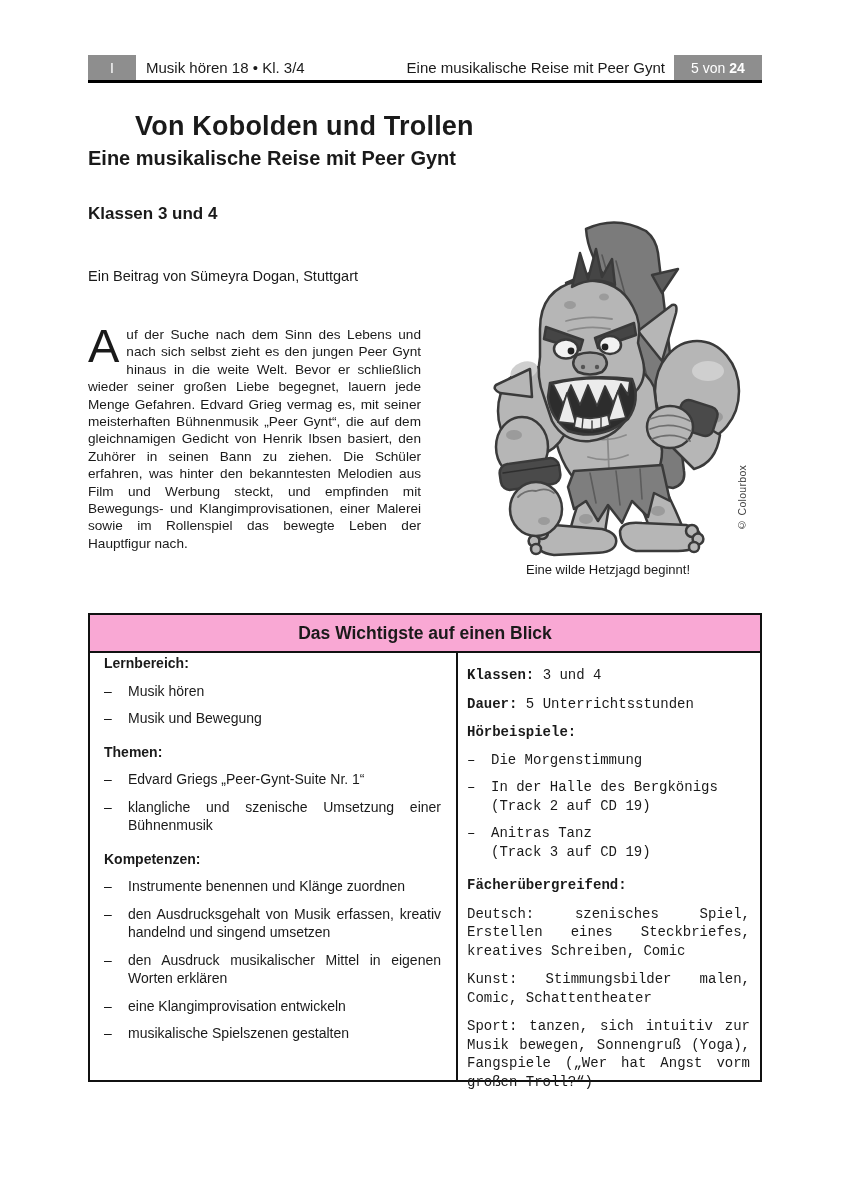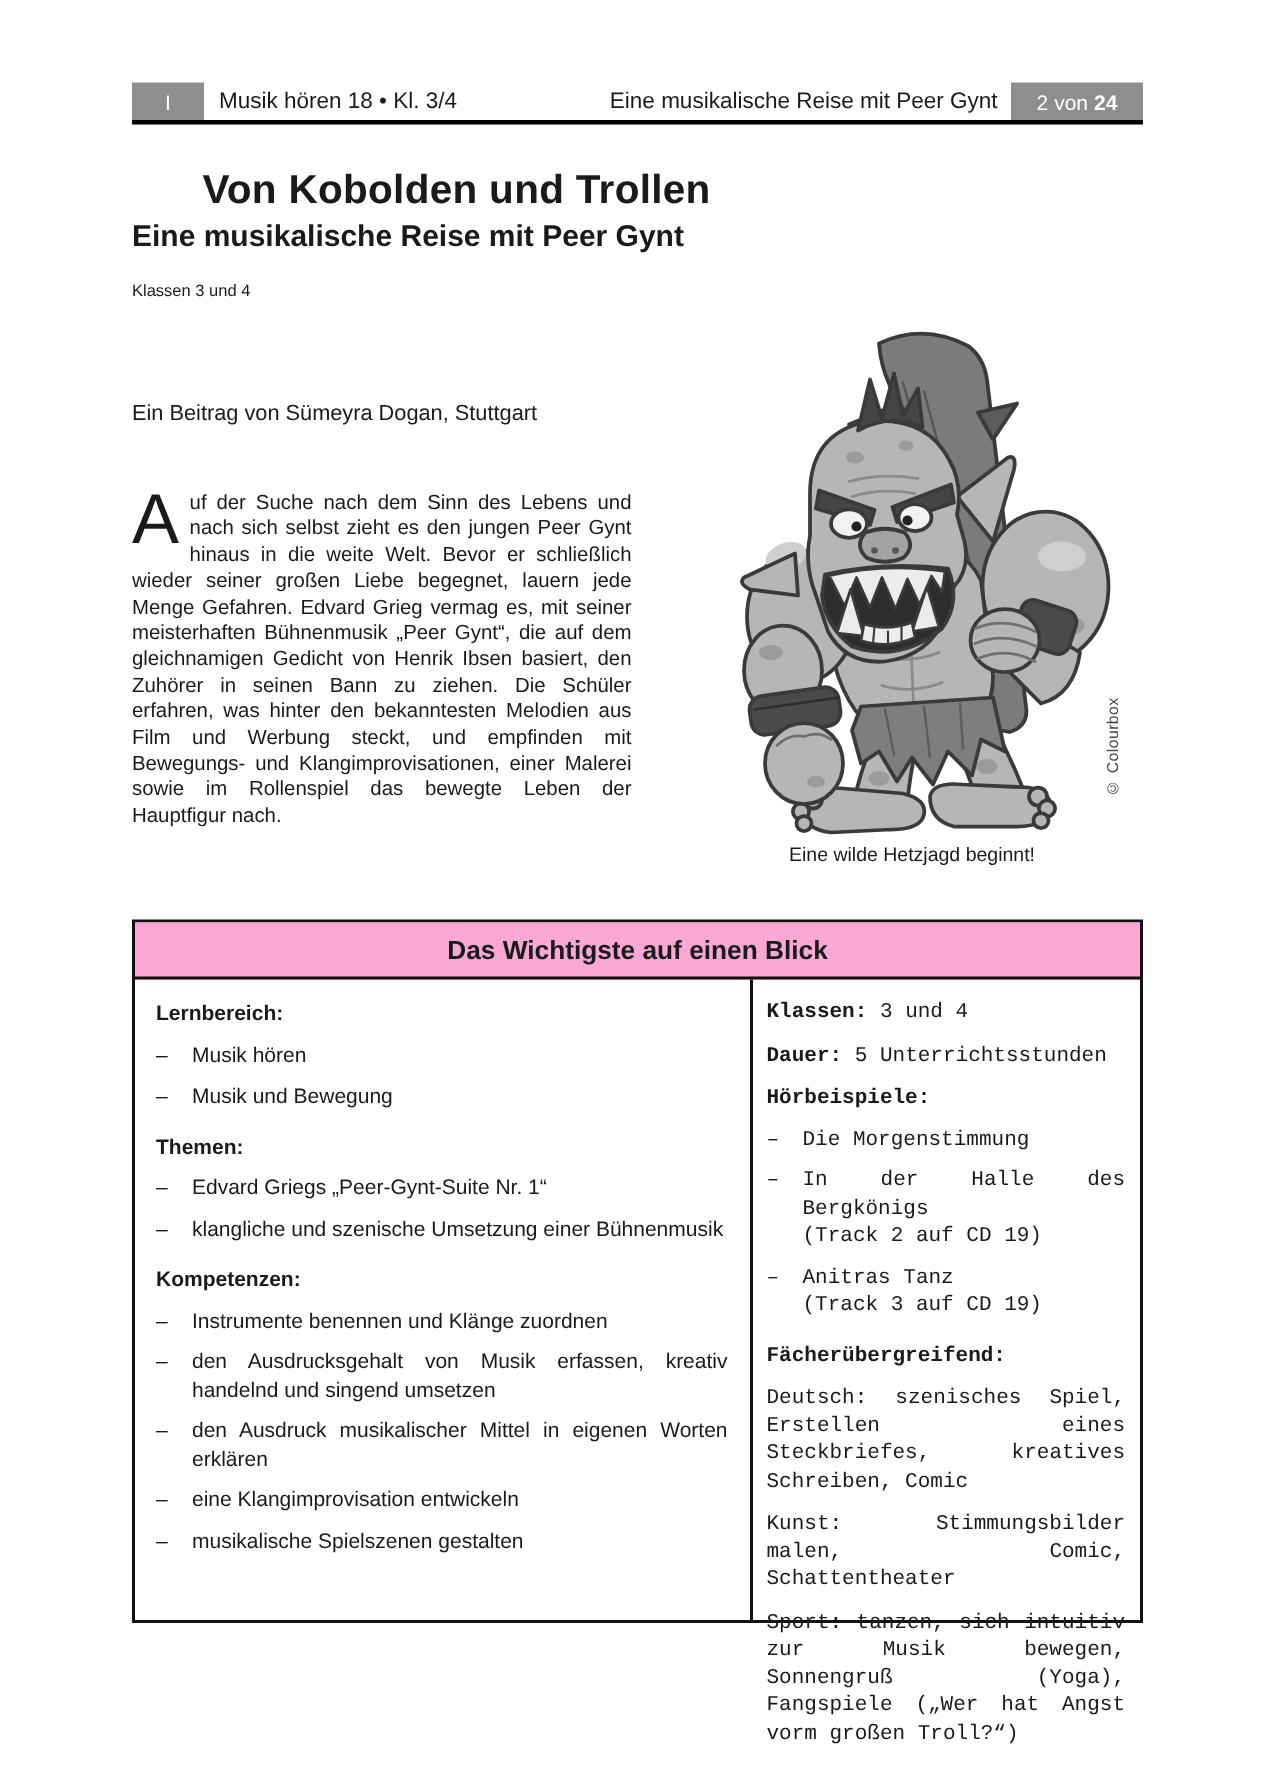--- a/index.html
+++ b/index.html
@@ -22,21 +22,21 @@
   .hdr-box.left { width:48px; }
   .hdr-box.right { width:88px; gap:4px; }
   .hdr-left-title { margin-left:10px; font-size:15px; display:flex; align-items:center; }
   .hdr-spacer { flex:1; }
   .hdr-right-title { font-size:15px; display:flex; align-items:center; margin-right:9px; }
   .hdr-box .total { font-weight:bold; }
 
   
   .title    { position:absolute; left:0; top:111px; font-size:27px; font-weight:bold; letter-spacing:0.2px;margin-left:47px; }
   .subtitle { position:absolute; left:0; top:147px; font-size:20px; font-weight:bold; }
-  .grade    { position:absolute; left:0; top:188px; font-size:11px; font-weight:normal; }
+  .grade    { position:absolute; left:0; top:204px; font-size:17px; font-weight:bold; }
   .byline   { position:absolute; left:0; top:268px; font-size:14.5px; }
 
   
   .intro {
     position:absolute; left:0; top:326px; width:333px;
     font-size:13.6px; line-height:17.4px; text-align:justify;
   }
   .dropcap {
     float:left; font-size:47px; line-height:33px; padding:3px 7px 0 0;
   }
@@ -56,21 +56,21 @@
     position:absolute; left:0; top:613px; width:674px; height:469px;
     border:2px solid #111;
   }
   .otable-title {
     height:38px; background:#f9a8d4; border-bottom:2px solid #111;
     display:flex; align-items:center; justify-content:center;
     font-size:17.5px; font-weight:bold;
   }
   .otable-body { display:flex; height:427px; }
   .ocell { font-size:14px; line-height:18.5px; }
-  .ocell.left  { width:412px; border-right:2px solid #111; padding:13px 15px 12px 14px; }
+  .ocell.left  { width:368px; border-right:2px solid #111; padding:1px 15px 12px 14px; }
   .ocell.right { flex:1; padding:13px 10px 12px 9px;font-family:Liberation Mono, monospace; }
 
   .sec-heading { font-weight:bold; margin:15px 0 5px 0; }
   .sec-heading.first { margin-top:0; }
   .li { display:flex; margin:9px 0; }
   .li .dash { flex:0 0 24px; }
   .li .li-text { flex:1; text-align:justify; }
   .li .li-line { display:block; }
   .kv { margin:0 0 10px 0; }
   .kv b { font-weight:bold; }
@@ -89,21 +89,21 @@
   <div class="content">
 
     <div class="hdr">
       <div class="hdr-box left">
         <span>I</span>
       </div>
       <div class="hdr-left-title">Musik hören 18 • Kl. 3/4</div>
       <div class="hdr-spacer"></div>
       <div class="hdr-right-title">Eine musikalische Reise mit Peer Gynt</div>
       <div class="hdr-box right">
-        <span>2 von</span>
+        <span>5 von</span>
         <span class="total">24</span>
       </div>
     </div>
 
     <h1 class="title">Von Kobolden und Trollen</h1>
     <h2 class="subtitle">Eine musikalische Reise mit Peer Gynt</h2>
     <h3 class="grade">Klassen 3 und 4</h3>
     <p class="byline">Ein Beitrag von Sümeyra Dogan, Stuttgart</p>
 
     <p class="intro"><span class="dropcap">A</span><span>uf der Suche nach dem Sinn des Lebens und nach sich selbst zieht es den jungen Peer Gynt hinaus in die weite Welt. Bevor er schließlich wieder seiner großen Liebe begegnet, lauern jede Menge Gefahren. Edvard Grieg vermag es, mit seiner meisterhaften Bühnenmusik „Peer Gynt“, die auf dem gleichnamigen Gedicht von Henrik Ibsen basiert, den Zuhörer in seinen Bann zu ziehen. Die Schüler erfahren, was hinter den bekanntesten Melodien aus Film und Werbung steckt, und empfinden mit Bewegungs- und Klangimprovisationen, einer Malerei sowie im Rollenspiel das bewegte Leben der Hauptfigur nach.</span></p>

